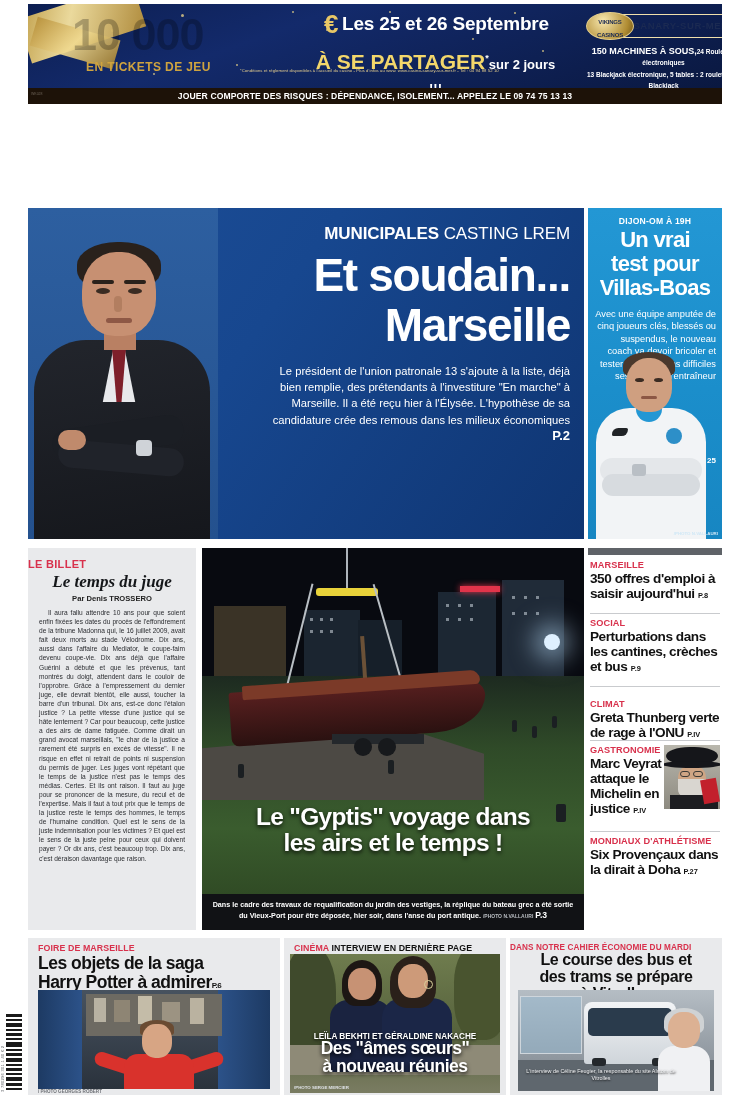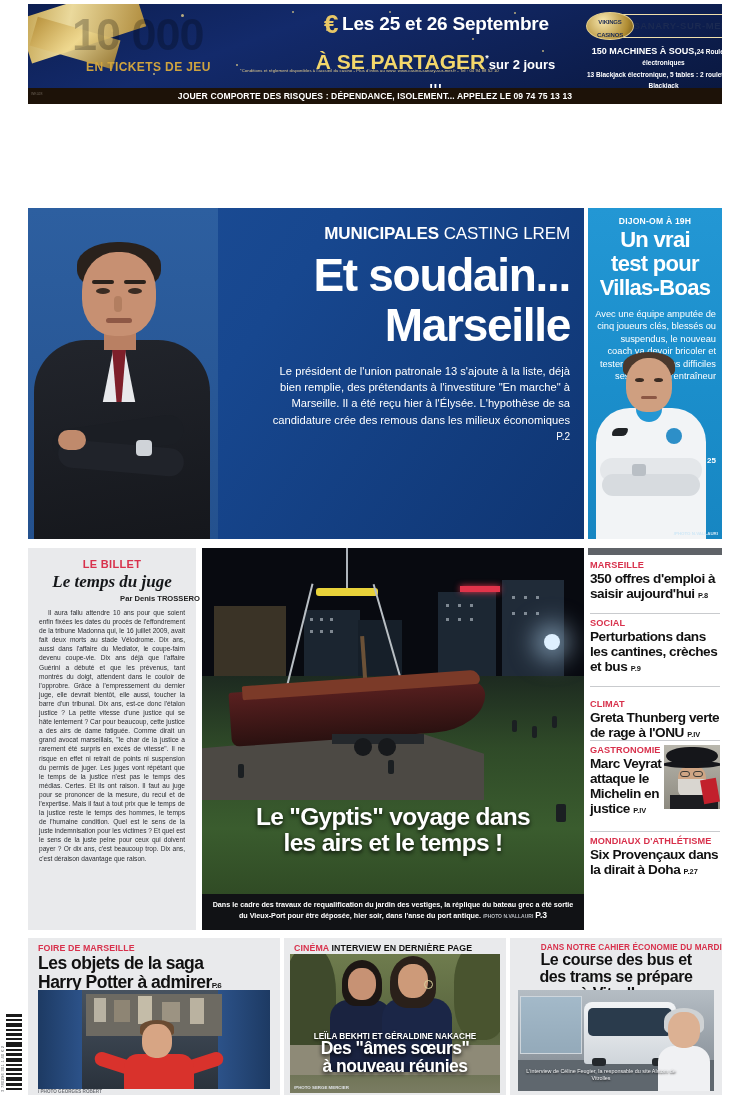--- a/index.html
+++ b/index.html
@@ -168,21 +168,21 @@
   }
   .lead-kicker .k2 { font-weight:normal; }
   .lead-title {
     position:absolute; left:190px; top:42px; width:352px; text-align:right;
     color:#fff; font-size:46px; font-weight:bold; line-height:50px; letter-spacing:-1.3px;
   }
   .lead-deck {
     position:absolute; left:234px; top:155px; width:308px; text-align:right;
     color:#fff; font-size:11.2px; line-height:16.2px;
   }
-  .lead-deck .pref { font-size:10px; font-weight:normal; }
+  .lead-deck .pref { font-size:13px; font-weight:bold; }
 
   
   .sport {
     position:absolute; left:588px; top:208px; width:134px; height:331px;
     background: linear-gradient(180deg,#2397d4 0%,#1b8ecb 55%,#1786c2 100%);
     overflow:hidden;
   }
   .sport-kicker {
     position:absolute; left:0; top:8px; width:134px; text-align:center;
     color:#fff; font-size:8.6px; font-weight:bold; letter-spacing:.2px;
@@ -214,31 +214,31 @@
   .sp-arms { position:absolute; left:10px; top:110px; width:102px; height:24px; background:#e4e7ea; border-radius:12px;}
   .sp-arm2 { position:absolute; left:12px; top:126px; width:98px; height:22px; background:#d7dbdf; border-radius:12px;}
   .sp-watch { position:absolute; left:42px; top:116px; width:14px; height:12px; background:#b9bfc5; border-radius:3px;}
 
   
   .billet {
     position:absolute; left:28px; top:548px; width:168px; height:382px;
     background:#e9eaec;
   }
   .billet-kicker {
-    position:absolute; left:0; top:10px; width:168px; text-align:center;
+    position:absolute; left:0; top:10px; width:168px; 
     color:#d8314c; font-size:11px; font-weight:bold; letter-spacing:.3px;
   }
   .billet-title {
     position:absolute; left:0; top:24px; width:168px; text-align:center;
     font-family:"Liberation Serif", serif; font-style:italic; font-weight:bold;
     color:#15171a; font-size:17px;
   }
   .billet-byline {
     position:absolute; left:0; top:46px; width:168px; text-align:center;
-    color:#222; font-size:7.6px; font-weight:bold;margin-left:48px;
+    color:#222; font-size:7.6px; font-weight:bold;
   }
   .billet-body {
     position:absolute; left:11px; top:60px; width:146px;
     color:#2b2d31; font-size:6.6px; line-height:9.1px; text-align:justify;
   }
   .billet-body p { text-indent:9px; }
 
   .feature {
     position:absolute; left:202px; top:548px; width:382px; height:382px;
     background:#0a0a0a; overflow:hidden;
@@ -664,21 +664,21 @@
       <div class="cin-kicker">LEÏLA BEKHTI ET GÉRALDINE NAKACHE</div>
       <div class="cin-title">
         <div>Des "âmes sœurs"</div>
         <div>à nouveau réunies</div>
       </div>
       <div class="cin-credit">/PHOTO SERGE MERCIER</div>
     </div>
   </div>
 
   <div class="bt bt-right">
-    <div class="bt-kicker" style="left:0;width:212px;text-align:right;font-size:8.2px">DANS NOTRE CAHIER ÉCONOMIE DU MARDI</div>
+    <div class="bt-kicker" style="left:0;width:212px;text-align:left;font-size:8.2px">DANS NOTRE CAHIER ÉCONOMIE DU MARDI</div>
     <div class="bt-title" style="left:0;top:13px;width:212px;text-align:center;font-size:16px;line-height:17px;letter-spacing:-.4px">
       <div>Le course des bus et</div>
       <div>des trams se prépare</div>
       <div>à Vitrolles</div>
     </div>
     <div class="bus-photo">
       <div class="bus-hall"></div>
       <div class="bus-glass"></div>
       <div class="bus-floor"></div>
       <div class="bus-body"></div>

